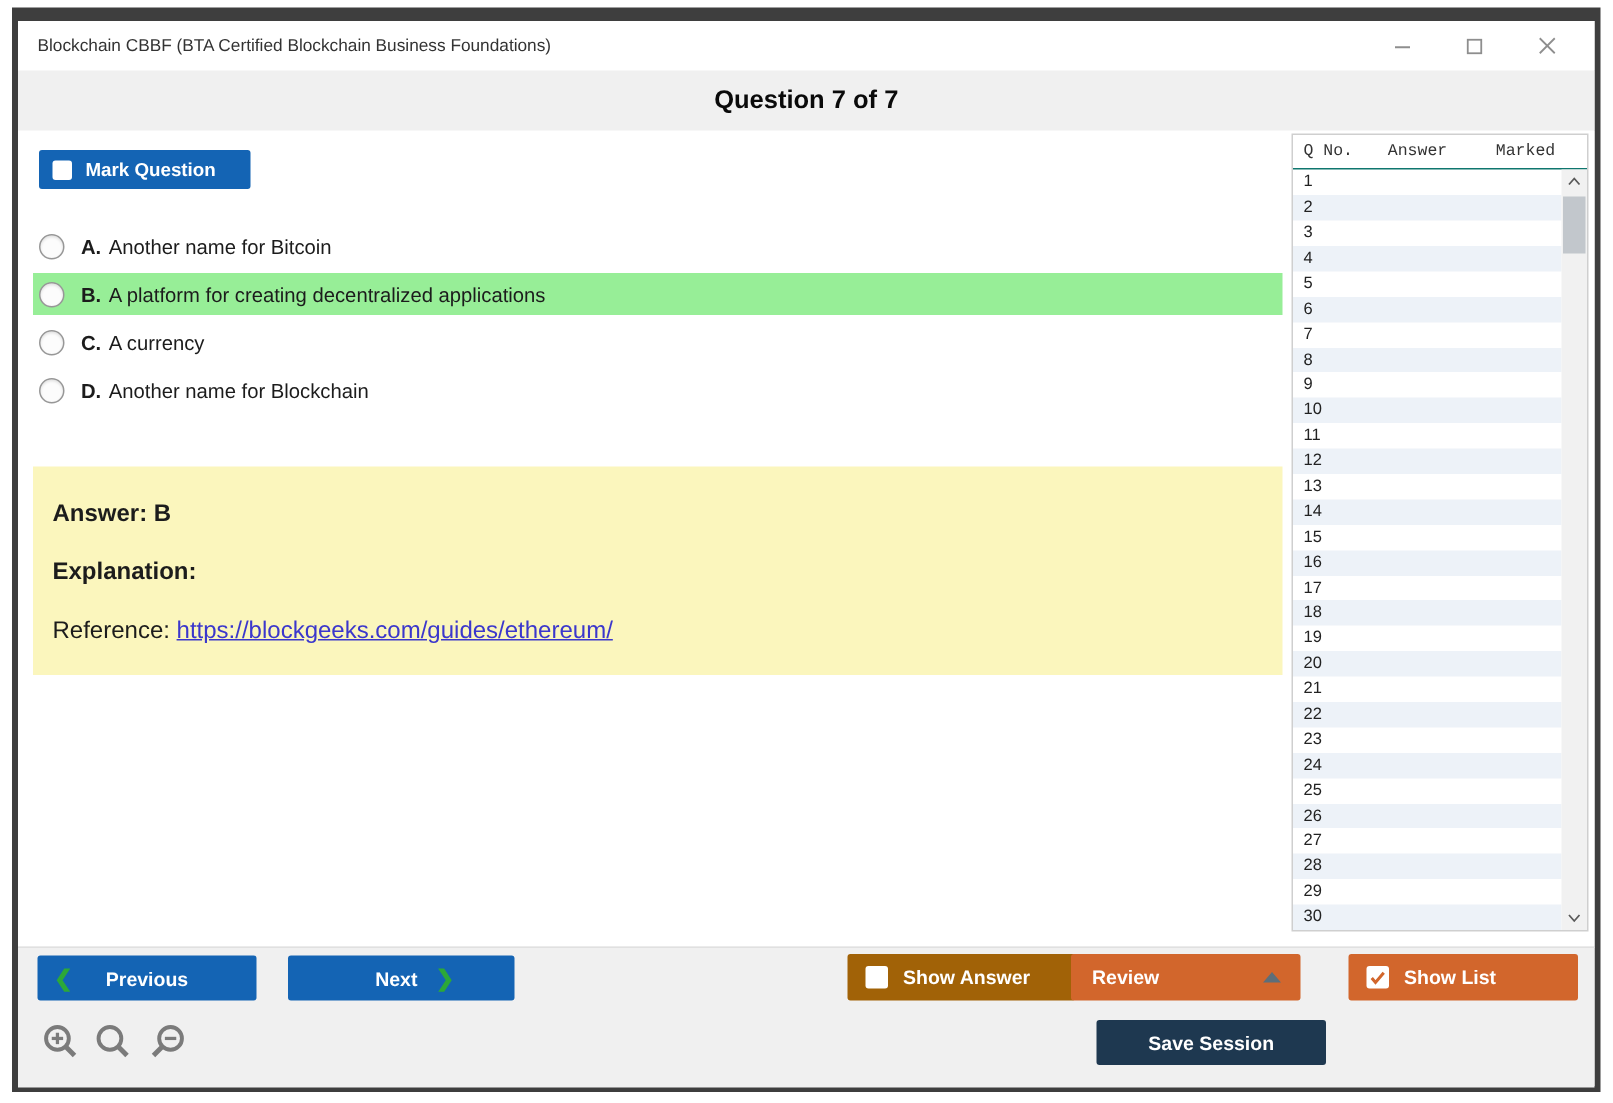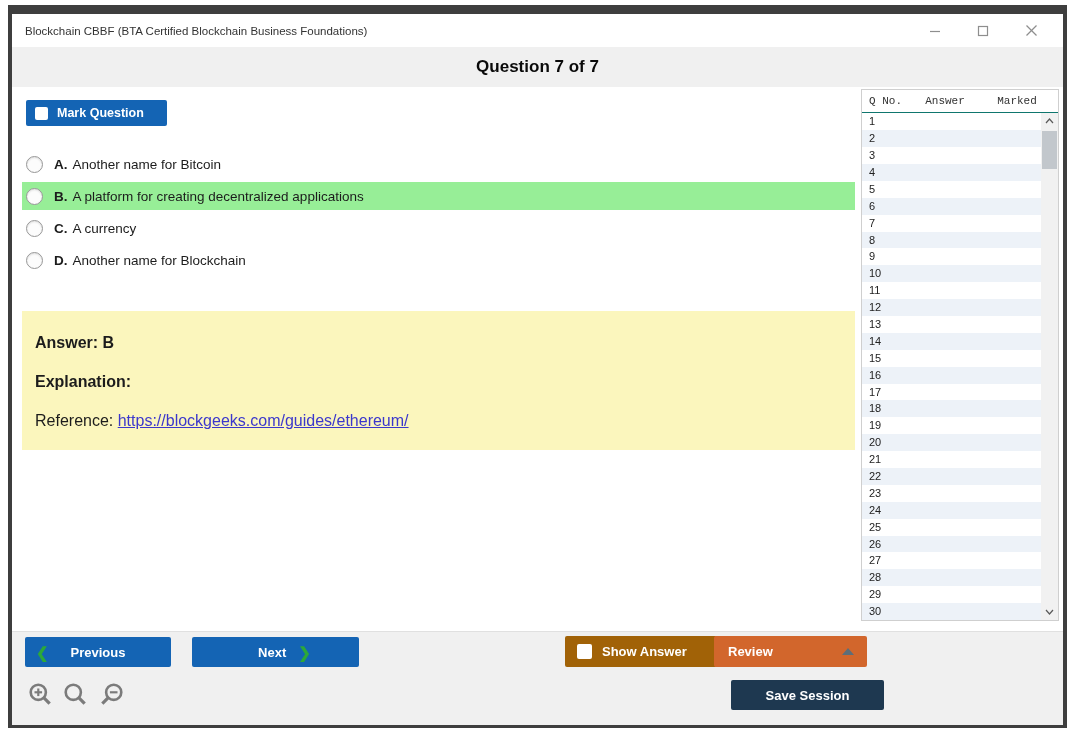--- a/index.html
+++ b/index.html
@@ -142,21 +142,21 @@
     position:absolute; display:flex; align-items:center;
     border-radius:2px; cursor:default;
   }
   .btn .btn-label { color:#fff; font-weight:bold; font-size:13px; }
   .btn-prev {
     left:13px; top:5px; width:146px; height:30px; background:#1464b4;
     justify-content:center;
   }
   .btn-prev .chev { position:absolute; left:11px; }
   .btn-next {
-    left:180px; top:5px; width:167px; height:30px; background:#1464b4;
+    left:180px; top:5px; width:151px; height:30px; background:#1464b4;
     justify-content:center; padding-left:18px;
   }
   .btn-next .chev { margin-left:12px; }
   .chev { color:#2ca839; font-weight:bold; font-size:15px; line-height:1; }
   .btn-show-answer {
     left:553px; top:4px; width:152px; height:31px; background:#a16207;
   }
   .btn-review {
     left:702px; top:4px; width:153px; height:31px; background:#d2662c;
   }
@@ -446,20 +446,28 @@
       <span class="chev">❯</span>
     </div>
 
     <div class="btn btn-show-answer">
       <span class="cb"></span>
       <span class="btn-label">Show Answer</span>
     </div>
     <div class="btn btn-review">
       <span class="btn-label">Review</span>
       <span class="review-tri"></span>
+    </div>
+    <div class="btn btn-show-list">
+      <span class="cb">
+        <svg width="11" height="10" viewBox="0 0 11 10">
+            <polyline points="1.5,5 4,8 9.5,1.5" fill="none" stroke="#d2662c" stroke-width="2"></polyline>
+          </svg>
+      </span>
+      <span class="btn-label">Show List</span>
     </div>
     <div class="btn btn-save">
       <span class="btn-label">Save Session</span>
     </div>
 
     <div class="zoom-tools">
       <svg class="zoom-icon" viewBox="0 0 24 24">
         <circle cx="9.5" cy="9.5" r="7" fill="none" stroke="#7b7b7b" stroke-width="2.4"></circle>
         <line x1="6" y1="9.5" x2="13" y2="9.5" stroke="#7b7b7b" stroke-width="2"></line>
         <line x1="9.5" y1="6" x2="9.5" y2="13" stroke="#7b7b7b" stroke-width="2"></line>

